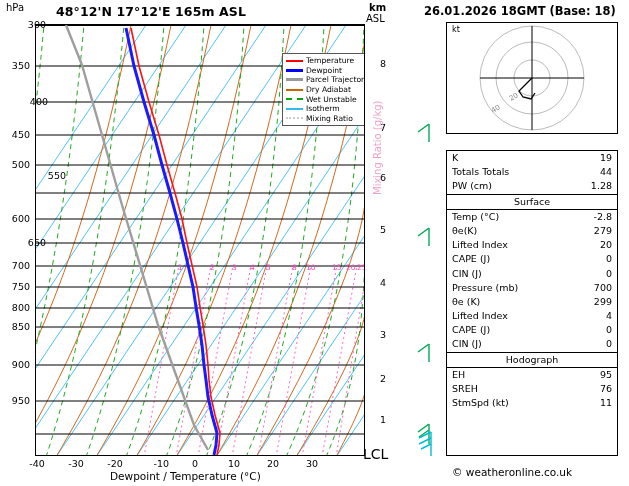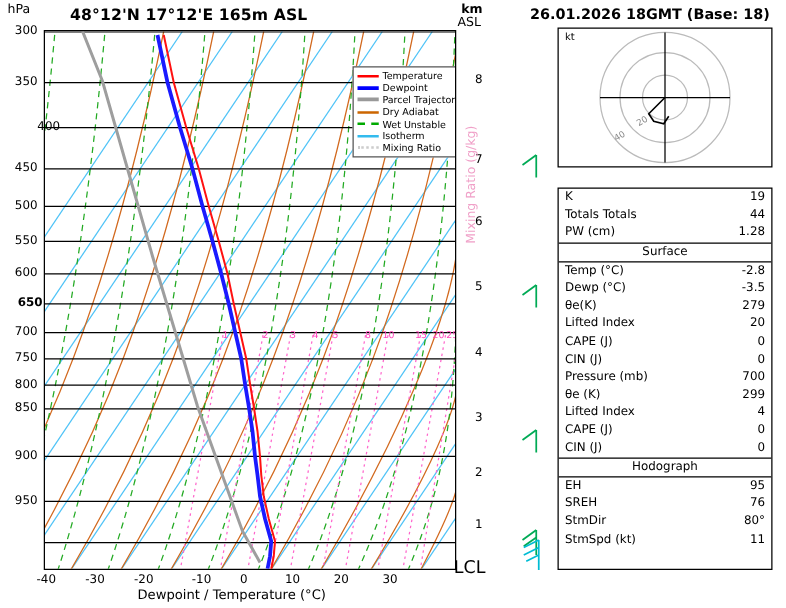--- a/index.html
+++ b/index.html
@@ -173,28 +173,28 @@
           <div class="swatch" style="border-top-color:#33bbee"></div>
           <div class="txt">Isotherm</div>
         </div>
       <div class="row">
           <div class="swatch" style="border-top-color:#cccccc;border-top-style:dotted"></div>
           <div class="txt">Mixing Ratio</div>
         </div>
     </div>
   </div>
 
-  <div class="abs ylab" style="left:0px;top:19px;">300</div>
+  <div class="abs ylab" style="left:16px;top:19px;">300</div>
   <div class="abs ylab" style="left:0px;top:60px;">350</div>
   <div class="abs ylab" style="left:0px;top:96px;margin-left:18px;">400</div>
   <div class="abs ylab" style="left:0px;top:129px;">450</div>
   <div class="abs ylab" style="left:0px;top:159px;">500</div>
-  <div class="abs ylab" style="left:0px;top:187px;">550</div>
+  <div class="abs ylab" style="left:0px;top:170px;padding-left:36px;">550</div>
   <div class="abs ylab" style="left:0px;top:213px;">600</div>
-  <div class="abs ylab" style="left:4px;top:237px;font-weight:bold;">650</div>
+  <div class="abs ylab" style="left:16px;top:237px;">650</div>
   <div class="abs ylab" style="left:0px;top:260px;">700</div>
   <div class="abs ylab" style="left:0px;top:281px;">750</div>
   <div class="abs ylab" style="left:0px;top:302px;">800</div>
   <div class="abs ylab" style="left:0px;top:321px;">850</div>
   <div class="abs ylab" style="left:0px;top:359px;">900</div>
   <div class="abs ylab" style="left:0px;top:395px;">950</div>
 
   <div class="abs kmlab" style="left:380px;top:58px;">8</div>
   <div class="abs kmlab" style="left:380px;top:122px;">7</div>
   <div class="abs kmlab" style="left:380px;top:172px;">6</div>
@@ -284,24 +284,20 @@
         <span class="k">PW (cm)</span>
         <span class="v">1.28</span>
       </div>
 
     <div class="sectionhead">Surface</div>
     <div class="trow">
         <span class="k">Temp (°C)</span>
         <span class="v">-2.8</span>
       </div>
     <div class="trow">
-        <span class="k">Dewp (°C)</span>
-        <span class="v">-3.5</span>
-      </div>
-    <div class="trow">
         <span class="k">θe(K)</span>
         <span class="v">279</span>
       </div>
     <div class="trow">
         <span class="k">Lifted Index</span>
         <span class="v">20</span>
       </div>
     <div class="trow">
         <span class="k">CAPE (J)</span>
         <span class="v">0</span>
@@ -335,23 +331,20 @@
     <div class="sectionhead">Hodograph</div>
     <div class="trow">
         <span class="k">EH</span>
         <span class="v">95</span>
       </div>
     <div class="trow">
         <span class="k">SREH</span>
         <span class="v">76</span>
       </div>
     <div class="trow">
-        <span class="k">StmDir</span>
-        <span class="v">80°</span>
-      </div>
-    <div class="trow">
         <span class="k">StmSpd (kt)</span>
         <span class="v">11</span>
       </div>
   </div>
 
+  <div class="abs" id="footer">© weatheronline.co.uk</div>
 
 </div>
 
 </body></html>

